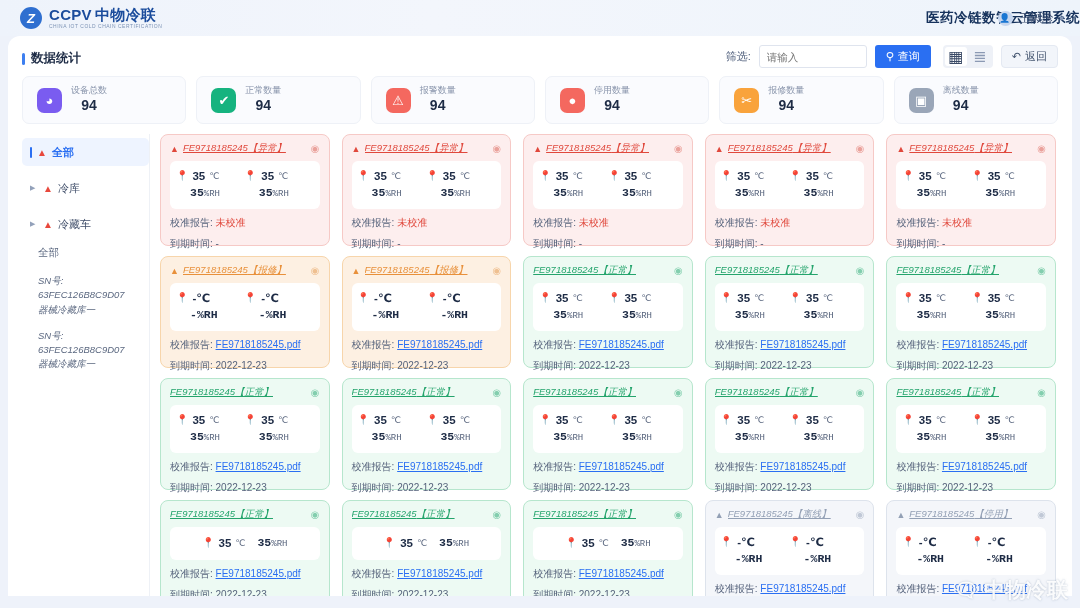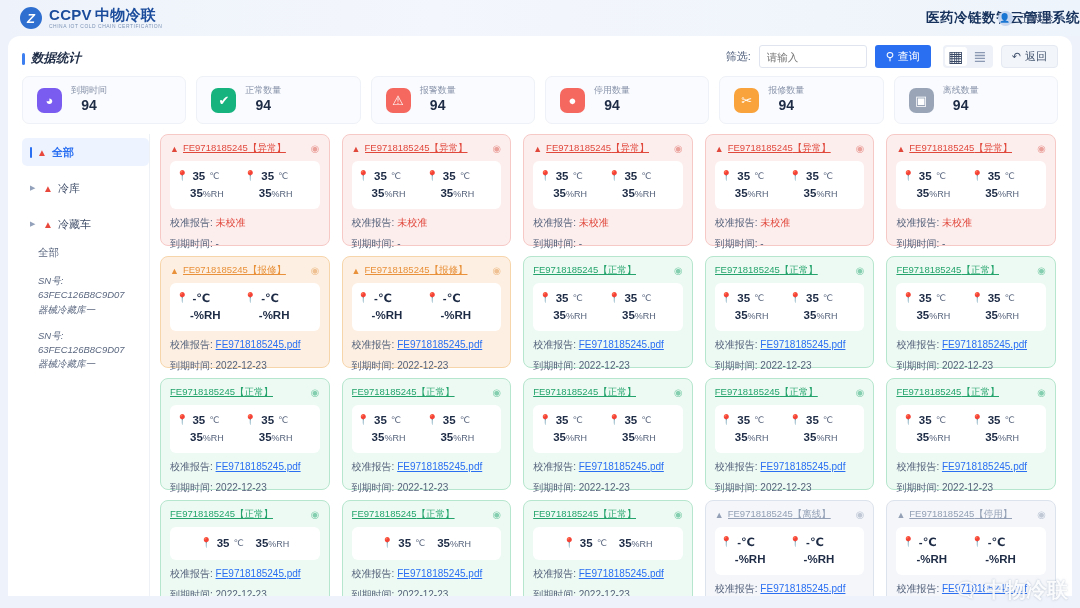--- a/index.html
+++ b/index.html
@@ -49,21 +49,21 @@
     position: absolute; left: 8px; top: 36px; width: 1064px; height: 560px;
     background: #fff; border-radius: 12px 12px 0 0;
   }
 
   
   .sec-head {
     position: absolute; left: 14px; top: 14px;
     display: flex; align-items: center; gap: 6px;
   }
   .sec-bar { width: 3px; height: 12px; background: #3d7ff0; border-radius: 2px; }
-  .sec-title { font-size: 12.5px; font-weight: bold; color: #1d2b45; font-style: italic; }
+  .sec-title { font-size: 12.5px; font-weight: bold; color: #1d2b45; }
 
   .toolbar {
     position: absolute; right: 14px; top: 9px;
     display: flex; align-items: center; gap: 8px;
   }
   .filter-label { font-size: 11px; color: #4a5a78; text-align: right; }
   .filter-input {
     width: 108px; height: 23px; border: 1px solid #dfe4ee; border-radius: 3px;
     font-size: 10.5px; color: #9aa6bb; padding: 0 7px; outline: none; background: #fff;
     font-family: inherit;
@@ -133,21 +133,21 @@
   .dcard {
     border-radius: 8px; border: 1px solid; padding: 7px 9px 8px 9px; height: 112px;
     display: flex; flex-direction: column;
   }
   .dcard.red    { background: #fdeeee; border-color: #f6c9c6; }
   .dcard.orange { background: #fdf0e2; border-color: #f7d5ab; }
   .dcard.green  { background: #edfaf3; border-color: #b6e6cd; }
   .dcard.gray   { background: #f4f6fa; border-color: #dde3ec; }
 
   .dc-head { display: flex; align-items: center; gap: 4px; font-size: 9.5px; }
-  .dc-title { text-decoration: underline; white-space: nowrap; overflow: hidden; }
+  .dc-title { text-decoration: underline; white-space: nowrap; overflow: hidden; font-style: italic; }
   .dcard.red .dc-title, .dcard.red .warn-tri2    { color: #e0483c; }
   .dcard.orange .dc-title, .dcard.orange .warn-tri2 { color: #e8903a; }
   .dcard.green .dc-title  { color: #24a46c; }
   .dcard.gray .dc-title, .dcard.gray .warn-tri2  { color: #93a0b5; }
   .warn-tri2 { font-size: 9px; }
   .gear { margin-left: auto; font-size: 10px; opacity: .65; cursor: pointer; }
   .dcard.red .gear { color: #e0786f; }
   .dcard.orange .gear { color: #e8a766; }
   .dcard.green .gear { color: #4cb88a; }
   .dcard.gray .gear { color: #a5b1c4; }
@@ -159,21 +159,21 @@
   .dc-readings.two .sensor { flex: 1; }
   .dc-readings.one { justify-content: center; gap: 12px; align-items: center; padding: 8px 6px; }
   .sensor { line-height: 1.45; }
   .s-top { display: flex; align-items: center; gap: 4px; font-size: 11.5px; font-weight: bold; color: #1d2b45; }
   .pin { font-size: 10px; }
   .dcard.red .pin { color: #e0483c; }
   .dcard.orange .pin { color: #e8903a; }
   .dcard.green .pin { color: #17a35f; }
   .dcard.gray .pin { color: #a3aec0; }
   .unit { font-size: 9px; font-weight: normal; color: #56637c; }
-  .s-bot { font-size: 11.5px; font-weight: bold; color: #1d2b45; padding-left: 14px; }
+  .s-bot { font-size: 11.5px; font-weight: bold; color: #1d2b45; padding-left: 14px; font-family: Liberation Mono, monospace; }
   .s-bot .unit2 { font-size: 9px; font-weight: normal; color: #56637c; }
   .dc-readings.one .s-bot { padding-left: 0; }
   .dc-readings.one .sensor { display: flex; align-items: center; gap: 12px; }
 
   .dc-line { font-size: 10px; color: #56637c; margin-top: 7px; }
   .dc-line a { color: #2a6ff2; text-decoration: underline; }
   .dc-line .nocal { color: #e0483c; }
 
   
   .watermark {
@@ -228,21 +228,21 @@
       <button class="btn-back">
         <span>↶</span>
         <span>返回</span>
       </button>
     </div>
 
     <div class="stats" id="stats">
         <div class="stat">
           <div class="stat-ico" style="background:#7a5cf0">◕</div>
           <div class="stat-txt">
-            <div class="stat-label">到期时间</div>
+            <div class="stat-label">设备总数</div>
             <div class="stat-value">94</div>
           </div>
         </div>
         <div class="stat">
           <div class="stat-ico" style="background:#16b37f">✔</div>
           <div class="stat-txt">
             <div class="stat-label">正常数量</div>
             <div class="stat-value">94</div>
           </div>
         </div>

